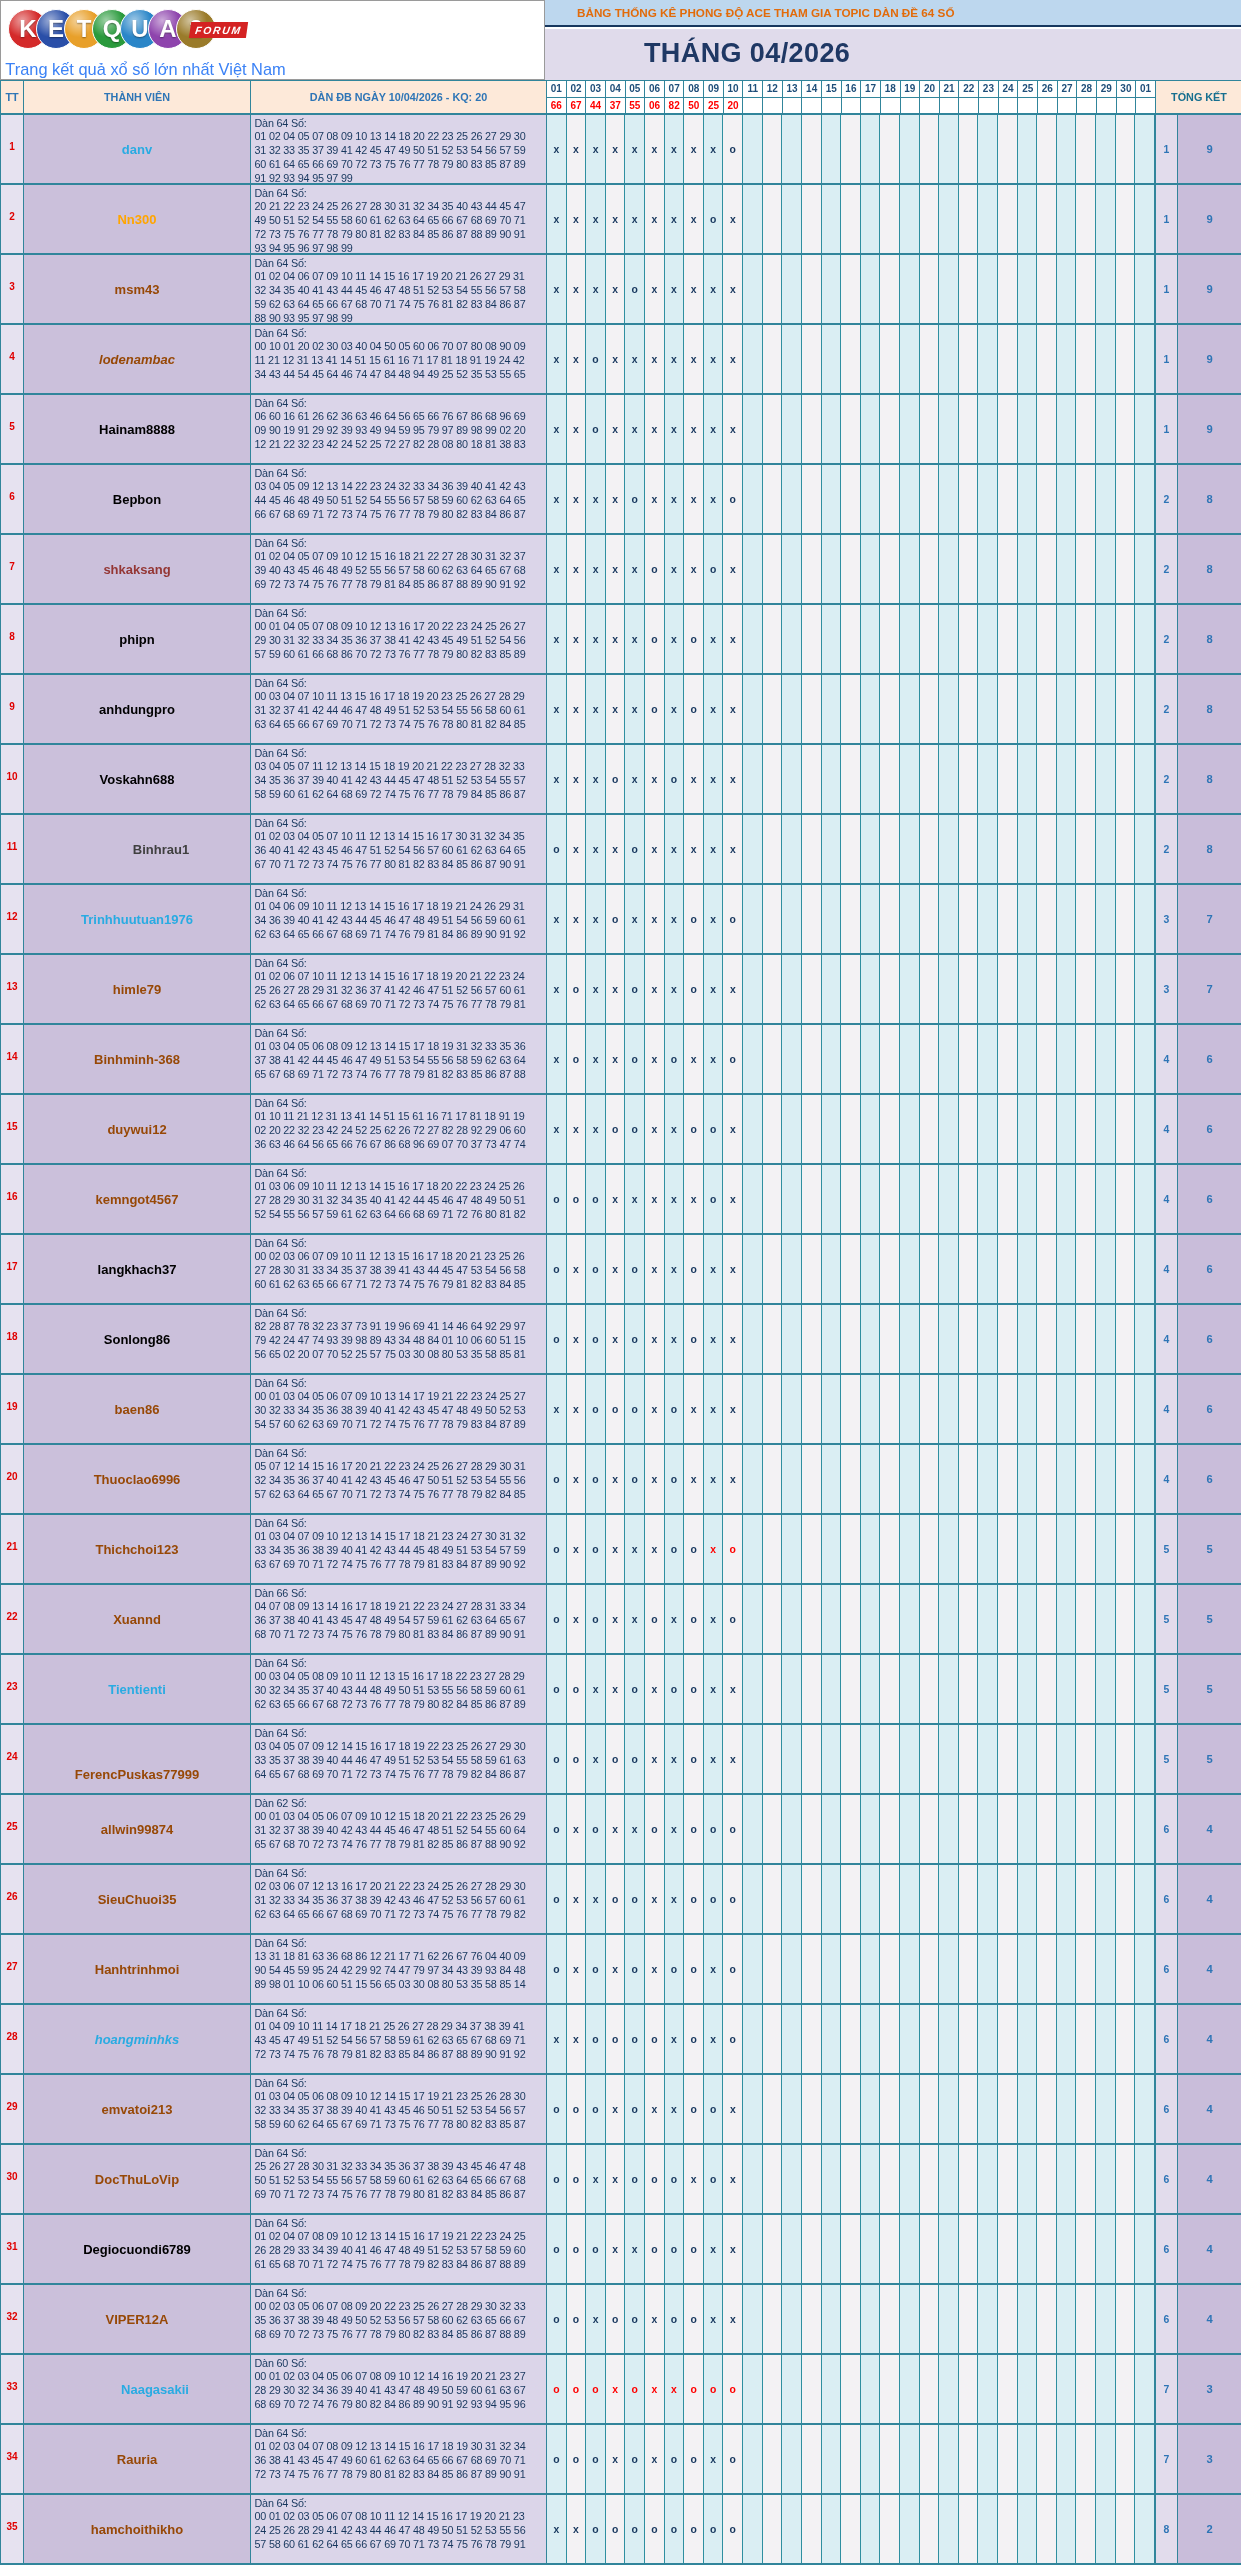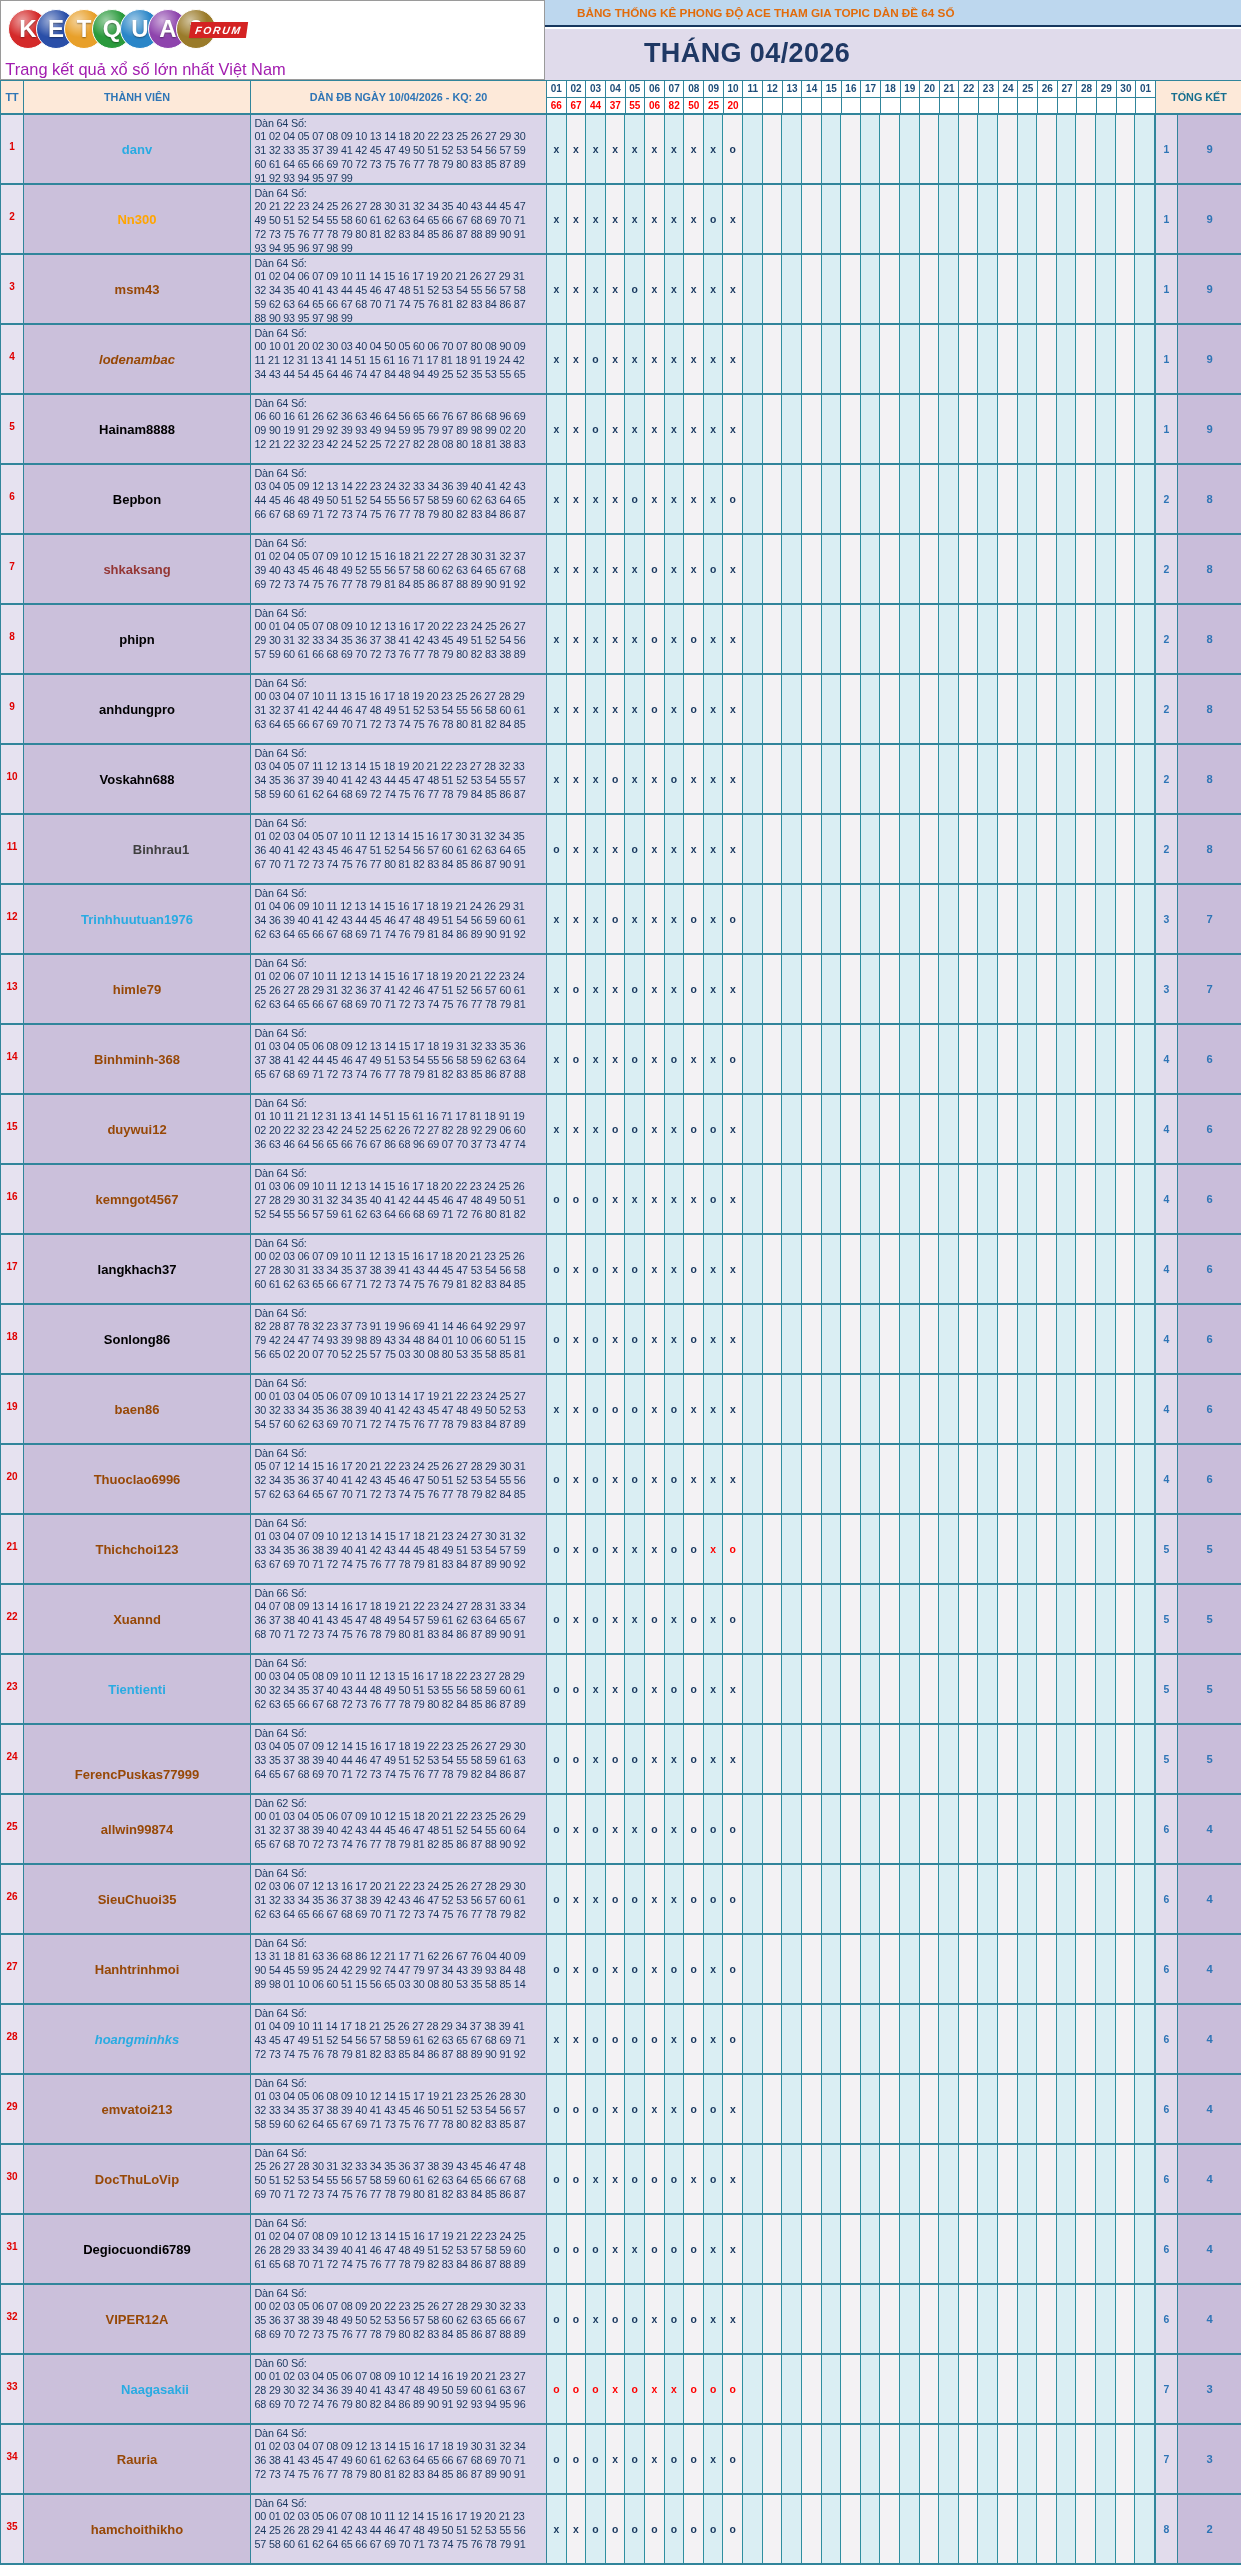--- a/index.html
+++ b/index.html
@@ -8,21 +8,21 @@
   
   .logo-box{position:absolute;left:0;top:0;width:545px;height:80px;background:#fff;border:0.9px solid #9a9a9a;box-sizing:border-box;}
   .logo-letters{position:absolute;left:7px;top:5.2px;height:45px;display:flex;align-items:center;}
   .logo-ball{display:inline-flex;align-items:center;justify-content:center;width:40px;height:40px;border-radius:50%;
     color:#fff;font-weight:bold;font-size:24px;margin-left:-12px;border:1.7px solid #fff;box-sizing:border-box;
     text-shadow:0 0.9px 1.7px rgba(0,0,0,.4);}
   .logo-ball:first-child{margin-left:0;}
   .forum-badge{position:absolute;left:189px;top:21px;width:57px;height:16.4px;background:#d42222;color:#fff;
     display:flex;align-items:center;justify-content:center;font-weight:bold;font-style:italic;font-size:10.4px;
     letter-spacing:1.7px;transform:skewX(-8deg);}
-  .tagline{position:absolute;left:4.3px;top:59px;font-size:16.4px;color:#a21caf;white-space:nowrap;}
+  .tagline{position:absolute;left:4.3px;top:59px;font-size:16.4px;color:#3b82f6;white-space:nowrap;}
 
   .top-band{position:absolute;left:545px;top:0;width:697px;height:27px;background:#bdd7ee;border-bottom:2.6px solid #17375e;
     box-sizing:border-box;display:flex;align-items:center;}
   .top-band span{color:#e26b0a;font-weight:bold;font-size:11.7px;padding-left:32px;white-space:nowrap;}
 
   .title-band{position:absolute;left:545px;top:29px;width:697px;height:51px;background:#e0dbeb;}
   .title-band .title{position:absolute;left:0;top:8.7px;width:58%;text-align:center;color:#1f3864;
     font-weight:bold;font-size:27px;letter-spacing:0.4px;}
 
   
@@ -524,21 +524,21 @@
     <div class="trow">
       <div class="cell tt">8</div>
       <div class="cell name">
         <span class="member-name" style="color: rgb(0, 0, 0);">phipn</span>
       </div>
       <div class="cell nums">
         <div class="numlabel">Dàn 64 Số:</div>
         <div>
             <div class="numline">00 01 04 05 07 08 09 10 12 13 16 17 20 22 23 24 25 26 27</div>
             <div class="numline">29 30 31 32 33 34 35 36 37 38 41 42 43 45 49 51 52 54 56</div>
-            <div class="numline">57 59 60 61 66 68 69 70 72 73 76 77 78 79 80 82 83 38 89</div>
+            <div class="numline">57 59 60 61 66 68 86 70 72 73 76 77 78 79 80 82 83 85 89</div>
           </div>
       </div>
       <div class="cell marks">
           <div class="mcell">x</div>
           <div class="mcell">x</div>
           <div class="mcell">x</div>
           <div class="mcell">x</div>
           <div class="mcell">x</div>
           <div class="mcell">o</div>
           <div class="mcell">x</div>

